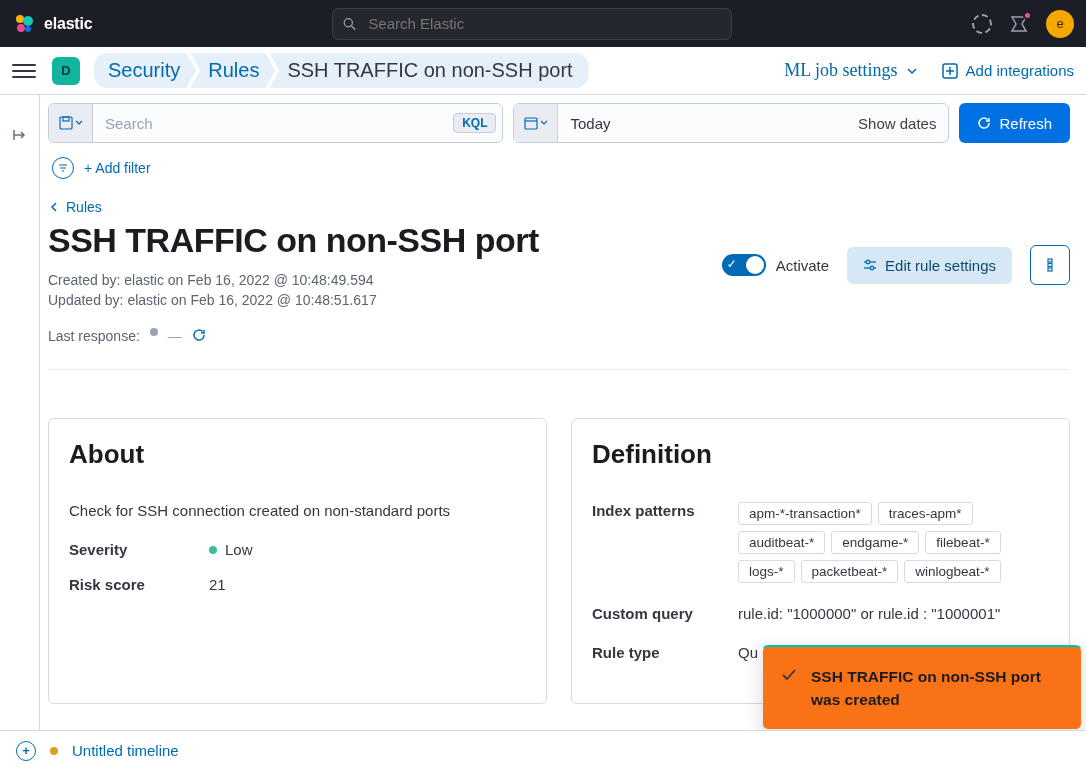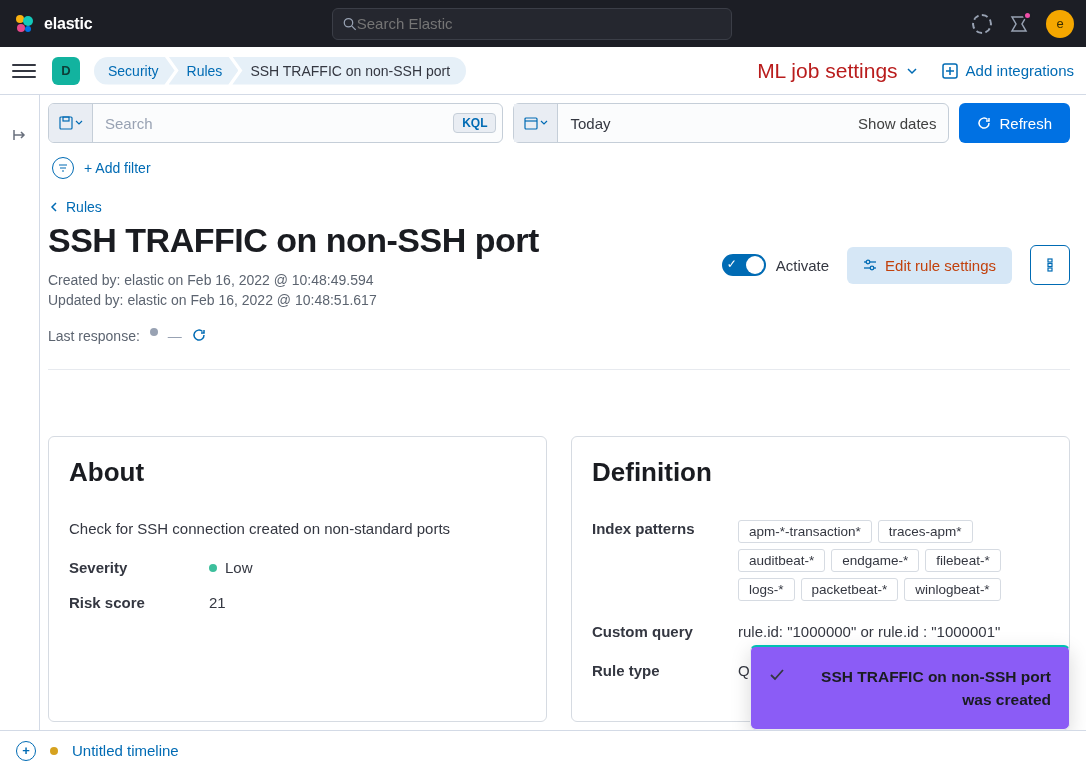--- a/index.html
+++ b/index.html
@@ -3,41 +3,41 @@
 <meta charset="utf-8">
 <style>
 * { box-sizing: border-box; margin: 0; padding: 0; }
 body { font-family: -apple-system, BlinkMacSystemFont, "Segoe UI", Helvetica, Arial, sans-serif; background: #fff; color: #343741; font-size: 14px; width: 1086px; height: 770px; overflow: hidden; position: relative; }
 
 
 .topbar { background: #1c1e25; height: 47px; display: flex; align-items: center; padding: 0 12px; gap: 12px; }
 .logo-cluster { display: flex; align-items: center; gap: 8px; }
 .logo-mark { width: 24px; height: 24px; }
 .logo-text { color: #fff; font-weight: 700; font-size: 16px; letter-spacing: -0.2px; }
-.search-global { flex: 0 0 400px; margin: 0 auto; display: flex; align-items: center; height: 32px; background: #25272f; border: 1px solid #3b3e47; border-radius: 6px; padding: 0 10px; gap: 0; }
+.search-global { flex: 0 0 400px; margin: 0 auto; display: flex; align-items: center; height: 32px; background: #25272f; border: 1px solid #3b3e47; border-radius: 6px; padding: 0 10px; gap: 12px; }
 .search-global input { background: transparent; border: none; color: #98a2b3; font-size: 15px; width: 100%; outline: none; }
 .topbar-spacer { flex: 1; }
 .topbar-actions { display: flex; align-items: center; gap: 18px; }
 .icon-circle { width: 20px; height: 20px; border: 2px dashed #98a2b3; border-radius: 50%; }
 .top-icon-btn { position: relative; display: flex; align-items: center; }
 .notif-dot { position: absolute; top: -4px; right: -4px; width: 9px; height: 9px; background: #f04ea8; border-radius: 50%; border: 2px solid #1c1e25; }
 .avatar { width: 28px; height: 28px; background: #f5a700; border-radius: 50%; display: flex; align-items: center; justify-content: center; color: #3a2d00; font-weight: 500; font-size: 13px; }
 
 
 .subnav { height: 48px; border-bottom: 1px solid #d3dae6; display: flex; align-items: center; padding: 0 12px; gap: 10px; }
 .hamburger { width: 24px; display: flex; flex-direction: column; gap: 4px; cursor: pointer; margin-right: 6px; }
 .hamburger span { height: 2px; background: #343741; border-radius: 1px; }
 .space-badge { width: 28px; height: 28px; background: #12b39f; border-radius: 6px; display: flex; align-items: center; justify-content: center; color: #0d3f38; font-weight: 700; font-size: 13px; margin-right: 4px; }
 .breadcrumbs { display: flex; align-items: center; gap: 0; }
-.crumb { background: #e6f0f8; color: #006bb4; padding: 6px 16px 6px 18px; font-size: 14px; position: relative; clip-path: polygon(0 0, calc(100% - 10px) 0, 100% 50%, calc(100% - 10px) 100%, 0 100%, 10px 50%); margin-left: -6px; }
+.crumb { background: #e6f0f8; color: #006bb4; padding: 6px 16px 6px 18px; font-size: 20px; position: relative; clip-path: polygon(0 0, calc(100% - 10px) 0, 100% 50%, calc(100% - 10px) 100%, 0 100%, 10px 50%); margin-left: -6px; }
 .crumb:first-child { clip-path: polygon(0 0, calc(100% - 10px) 0, 100% 50%, calc(100% - 10px) 100%, 0 100%); border-top-left-radius: 14px; border-bottom-left-radius: 14px; margin-left: 0; padding-left: 14px; }
 .crumb:last-child { color: #343741; font-weight: 400; clip-path: polygon(0 0, 100% 0, 100% 100%, 0 100%, 10px 50%); border-top-right-radius: 14px; border-bottom-right-radius: 14px; }
 .subnav-spacer { flex: 1; }
 .subnav-right { display: flex; align-items: center; gap: 24px; }
-.ml-link { color: #b91c1c; display: flex; align-items: center; gap: 8px; font-size: 21px; cursor: pointer; }
+.ml-link { color: #0369a1; display: flex; align-items: center; gap: 8px; font-size: 18px; cursor: pointer; font-family: Liberation Serif, serif; }
 .add-int { color: #006bb4; display: flex; align-items: center; gap: 8px; font-size: 15px; cursor: pointer; }
 
 
 .main-wrap { display: flex; height: calc(100% - 47px - 48px - 40px); }
 .left-rail { width: 40px; border-right: 1px solid #d3dae6; padding-top: 32px; display: flex; justify-content: center; }
 .rail-collapse-icon { color: #69707d; }
 .content { flex: 1; padding: 8px 16px 0 8px; overflow: hidden; }
 
 
 .query-row { display: flex; gap: 10px; align-items: stretch; }
@@ -66,40 +66,40 @@
 .dot-gray { width: 8px; height: 8px; background: #98a2b3; border-radius: 50%; }
 .dash { color: #98a2b3; }
 .refresh-icon { color: #006bb4; cursor: pointer; }
 
 .rule-actions { display: flex; align-items: center; gap: 18px; margin-top: 24px; }
 .activate-group { display: flex; align-items: center; gap: 10px; }
 .switch { width: 44px; height: 22px; background: #006bb4; border-radius: 11px; position: relative; cursor: pointer; }
 .switch-knob { width: 18px; height: 18px; background: #fff; border-radius: 50%; position: absolute; right: 2px; top: 2px; }
 .switch-check { position: absolute; left: 5px; top: 3px; color: #fff; font-size: 12px; }
 .activate-label { font-size: 15px; color: #343741; }
-.edit-btn { background: #d6e7f6; color: #c2410c; border: none; border-radius: 6px; padding: 10px 16px; font-size: 15px; display: flex; align-items: center; gap: 8px; cursor: pointer; }
+.edit-btn { background: #d6e7f6; color: #0c4a6e; border: none; border-radius: 6px; padding: 10px 16px; font-size: 15px; display: flex; align-items: center; gap: 8px; cursor: pointer; }
 .more-btn { width: 40px; height: 40px; border: 1px solid #006bb4; border-radius: 6px; display: flex; align-items: center; justify-content: center; color: #006bb4; cursor: pointer; }
 
 
 .panels { display: flex; gap: 24px; padding-top: 48px; }
-.panel { flex: 1; border: 1px solid #d6dbe2; border-radius: 6px; padding: 20px; margin-top: 18px; }
+.panel { flex: 1; border: 1px solid #d6dbe2; border-radius: 6px; padding: 20px; }
 .panel h2 { font-size: 26px; font-weight: 700; color: #1a1c21; margin-bottom: 32px; }
 .about-desc { font-size: 15px; color: #343741; margin-bottom: 22px; }
 .kv-row { display: flex; margin-bottom: 18px; }
 .kv-label { width: 140px; font-weight: 700; font-size: 15px; }
 .kv-val { flex: 1; display: flex; align-items: center; gap: 8px; font-size: 15px; }
 .sev-dot { width: 8px; height: 8px; background: #3dbf9c; border-radius: 50%; }
 .def-row { display: flex; margin-bottom: 22px; align-items: flex-start; }
 .def-label { width: 146px; font-weight: 700; font-size: 15px; }
 .def-val { flex: 1; font-size: 15px; }
 .patterns { display: flex; flex-wrap: wrap; gap: 6px; }
 .pattern-chip { border: 1px solid #d6dbe2; border-radius: 3px; padding: 3px 10px; font-size: 13.5px; background: #fff; }
 
 
-.toast { position: absolute; right: 16px; bottom: 40px; width: 320px; background: #8b5cf6; border: 1px solid #e7eaef; border-top: 2px solid #00bfb3; border-radius: 6px; box-shadow: 0 6px 20px rgba(0,0,0,0.15); padding: 18px 18px; display: flex; gap: 14px; text-align: right; }
+.toast { position: absolute; right: 4px; bottom: 40px; width: 320px; background: #f97316; border: 1px solid #e7eaef; border-top: 2px solid #00bfb3; border-radius: 6px; box-shadow: 0 6px 20px rgba(0,0,0,0.15); padding: 18px 18px; display: flex; gap: 14px; }
 .toast-check { color: #343741; margin-top: 2px; }
 .toast-msg { font-size: 15.5px; font-weight: 700; color: #1a1c21; line-height: 1.5; }
 
 
 .footer-bar { position: absolute; bottom: 0; left: 0; right: 0; height: 40px; border-top: 1px solid #d3dae6; display: flex; align-items: center; padding: 0 16px; gap: 14px; background: #fff; }
 .plus-circle { width: 20px; height: 20px; border: 1.5px solid #006bb4; border-radius: 50%; display: flex; align-items: center; justify-content: center; color: #006bb4; font-size: 13px; font-weight: 700; }
 .tl-dot { width: 8px; height: 8px; background: #d6a21f; border-radius: 50%; }
 .tl-label { color: #006bb4; font-size: 15px; cursor: pointer; }
 </style>
 </head>

